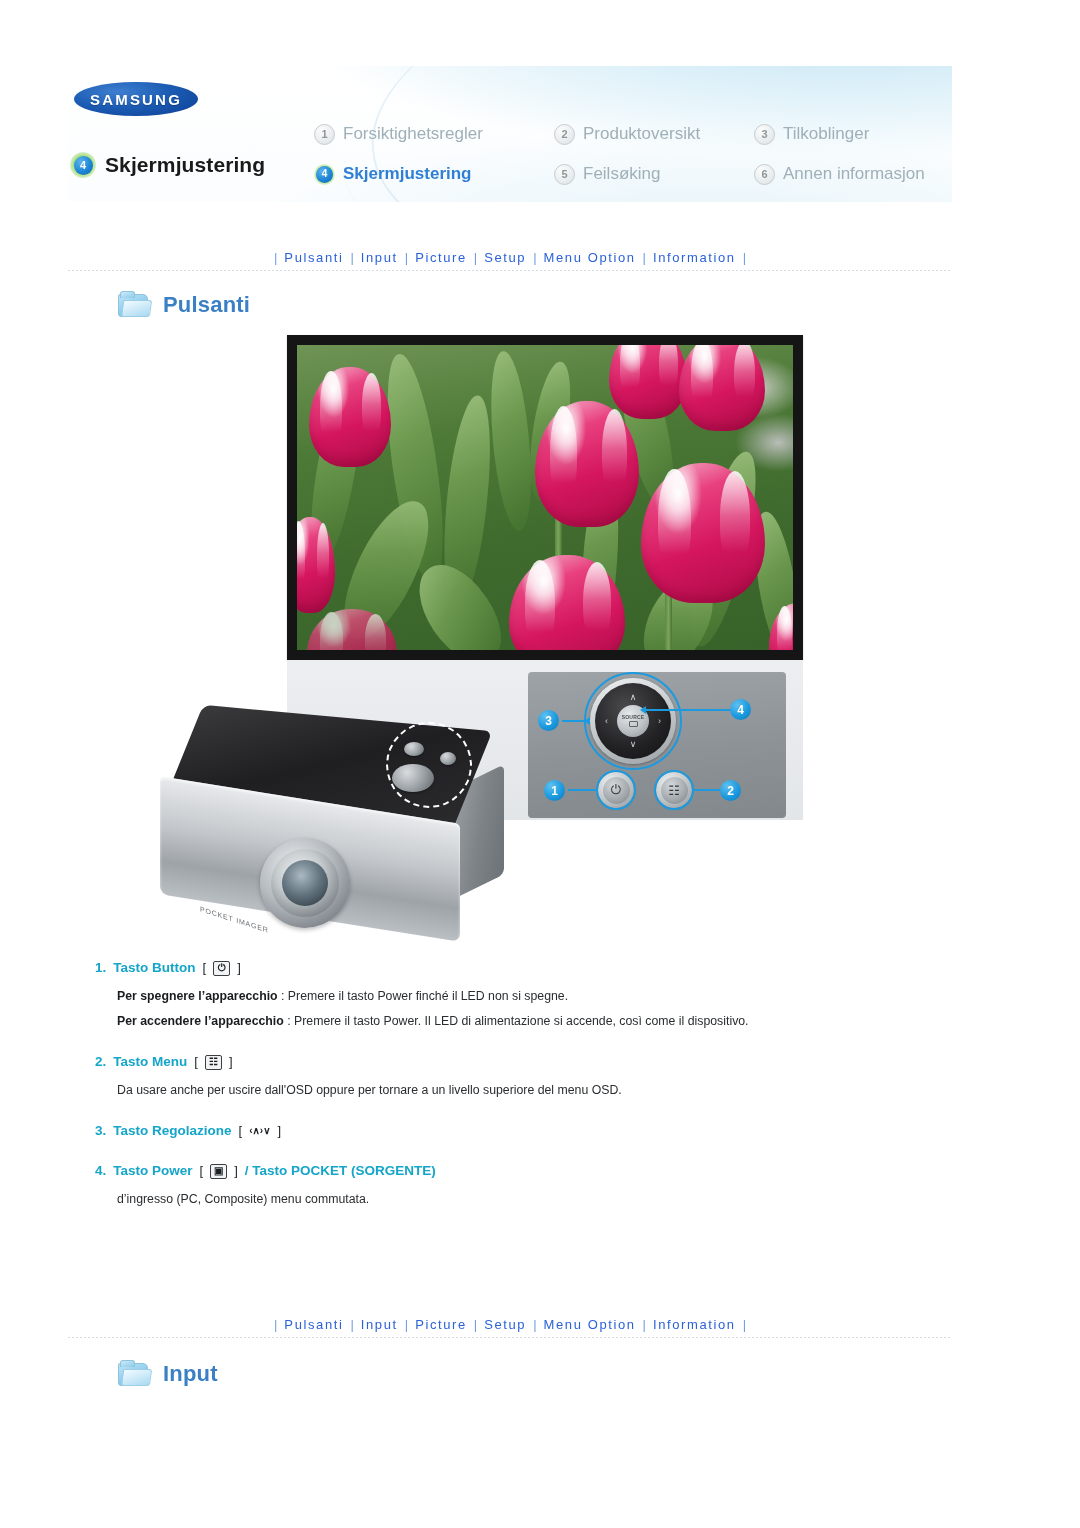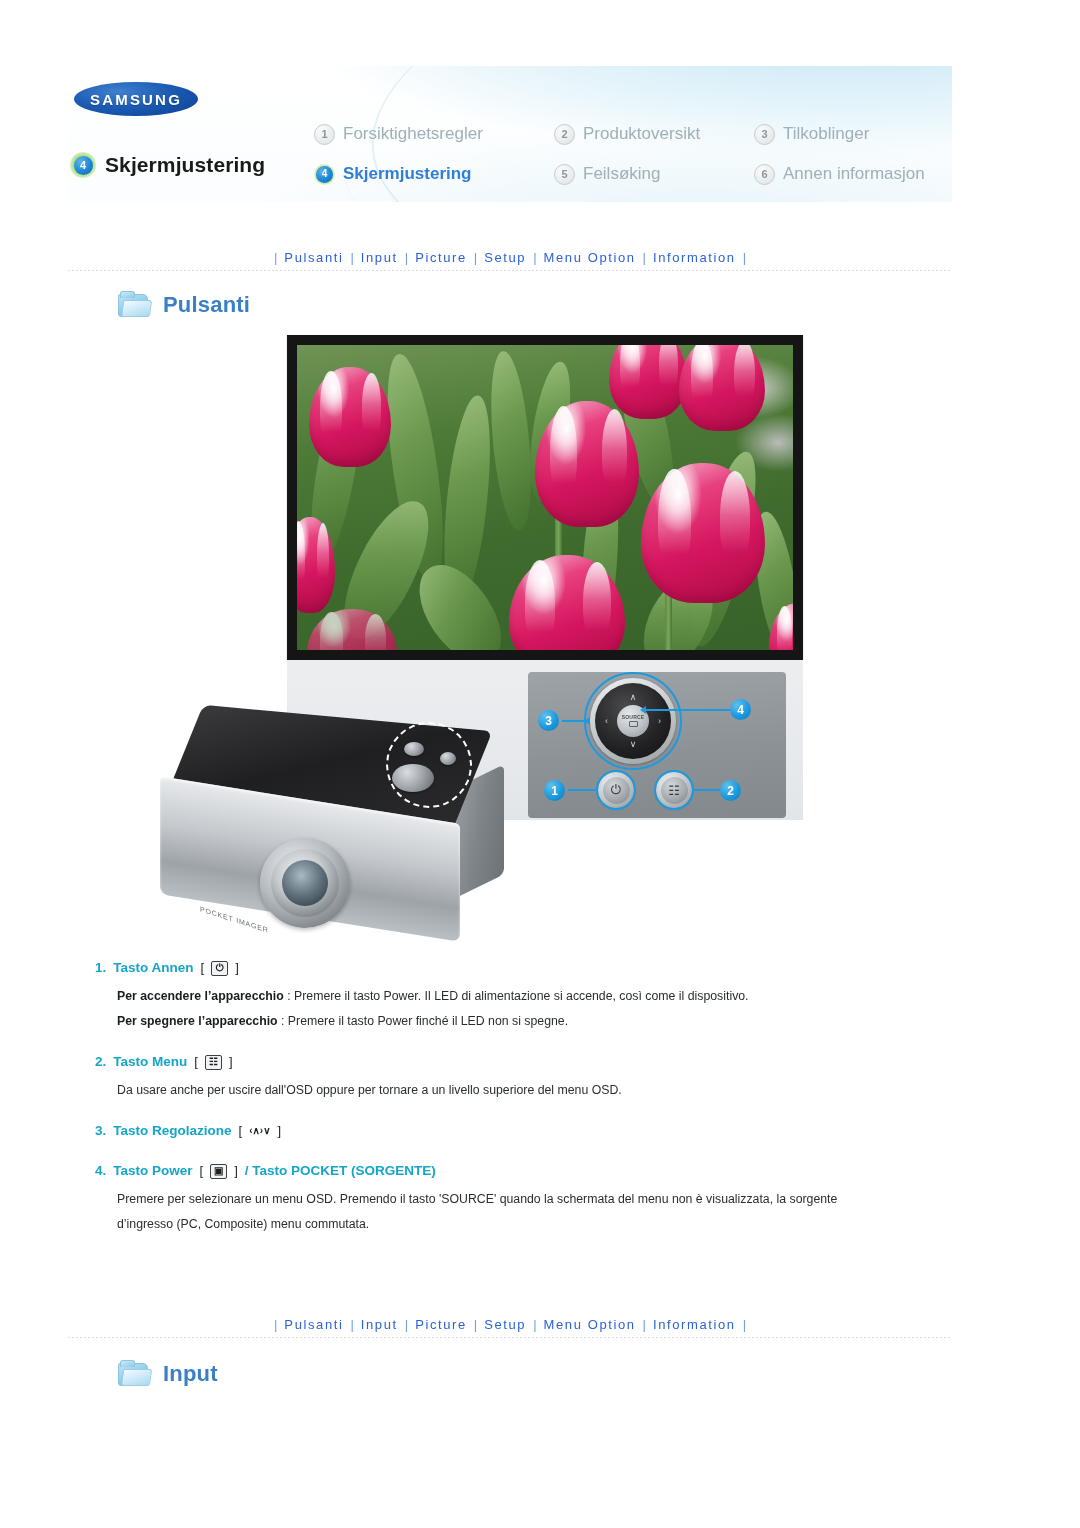--- a/index.html
+++ b/index.html
@@ -713,28 +713,28 @@
 
     <div class="lead" style="left:166px; top:117px; width:28px;"></div>
     <div class="callout" style="left:192px; top:108px;">2</div>
   </div>
 
   <div class="items">
 
     <div class="item">
       <div class="item-head">
         <span class="item-num">1.</span>
-        <span>Tasto Annen</span>
+        <span>Tasto Button</span>
         <span class="brk">[</span>
           <span class="ico-box">⏻</span>
           <span class="brk">]</span>
       </div>
       <div class="item-body">
+        <p><b>Per spegnere l’apparecchio</b><span> : Premere il tasto Power finché il LED non si spegne.</span></p>
         <p><b>Per accendere l’apparecchio</b><span> : Premere il tasto Power. Il LED di alimentazione si accende, così come il dispositivo.</span></p>
-        <p><b>Per spegnere l’apparecchio</b><span> : Premere il tasto Power finché il LED non si spegne.</span></p>
       </div>
     </div>
 
     <div class="item" style="margin-top:20px;">
       <div class="item-head">
         <span class="item-num">2.</span>
         <span>Tasto Menu</span>
         <span class="brk">[</span>
           <span class="ico-box">☷</span>
           <span class="brk">]</span>
@@ -757,21 +757,20 @@
     <div class="item" style="margin-top:20px;">
       <div class="item-head">
         <span class="item-num">4.</span>
         <span>Tasto Power</span>
         <span class="brk">[</span>
           <span class="ico-box">▣</span>
           <span class="brk">]</span>
         <span>/ Tasto POCKET (SORGENTE)</span>
       </div>
       <div class="item-body">
-        <p><span>Premere per selezionare un menu OSD. Premendo il tasto 'SOURCE' quando la schermata del menu non è visualizzata, la sorgente</span></p>
         <p><span>d’ingresso (PC, Composite) menu commutata.</span></p>
       </div>
     </div>
   </div>
 
   <div class="navbar" style="top:1311px;">
     <span class="sep">|</span>
     <span class="nav-link">Pulsanti</span>
     <span class="sep">|</span>
     <span class="nav-link">Input</span>

